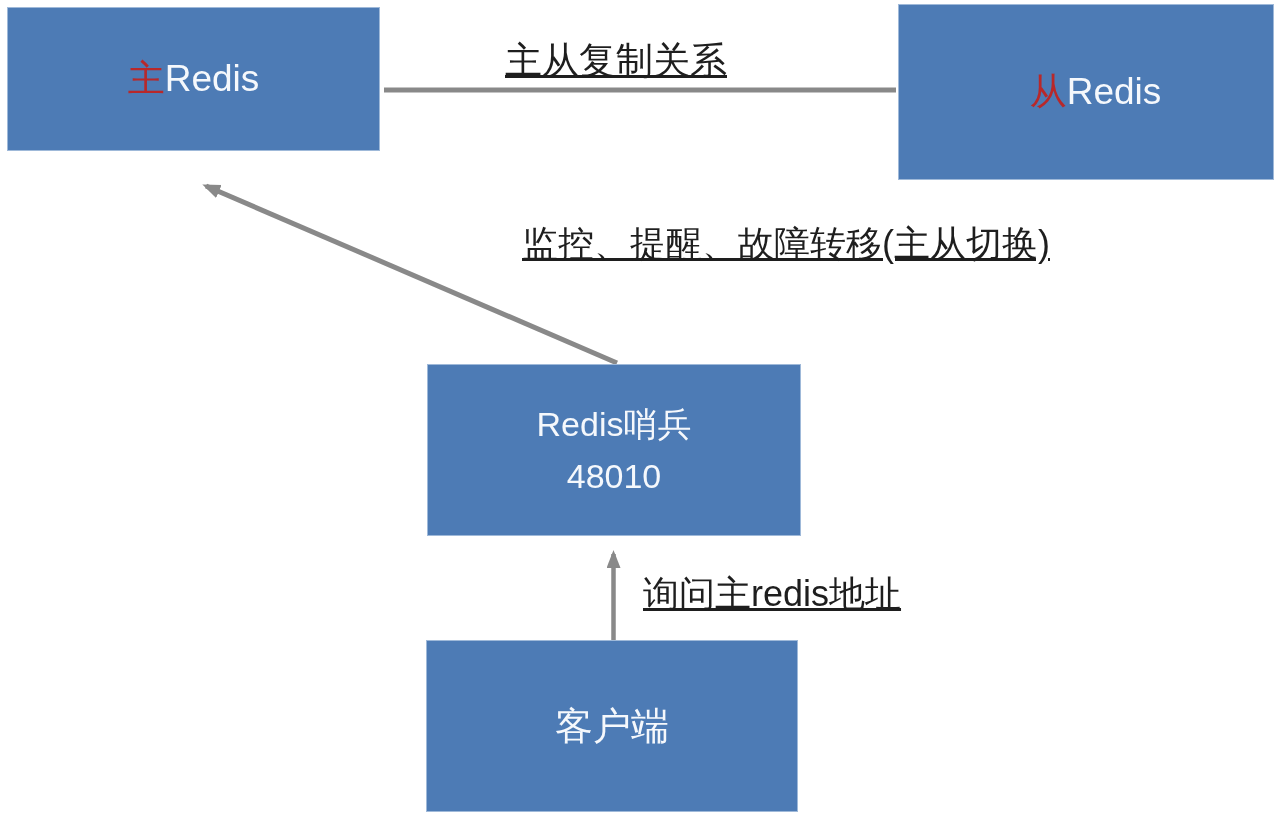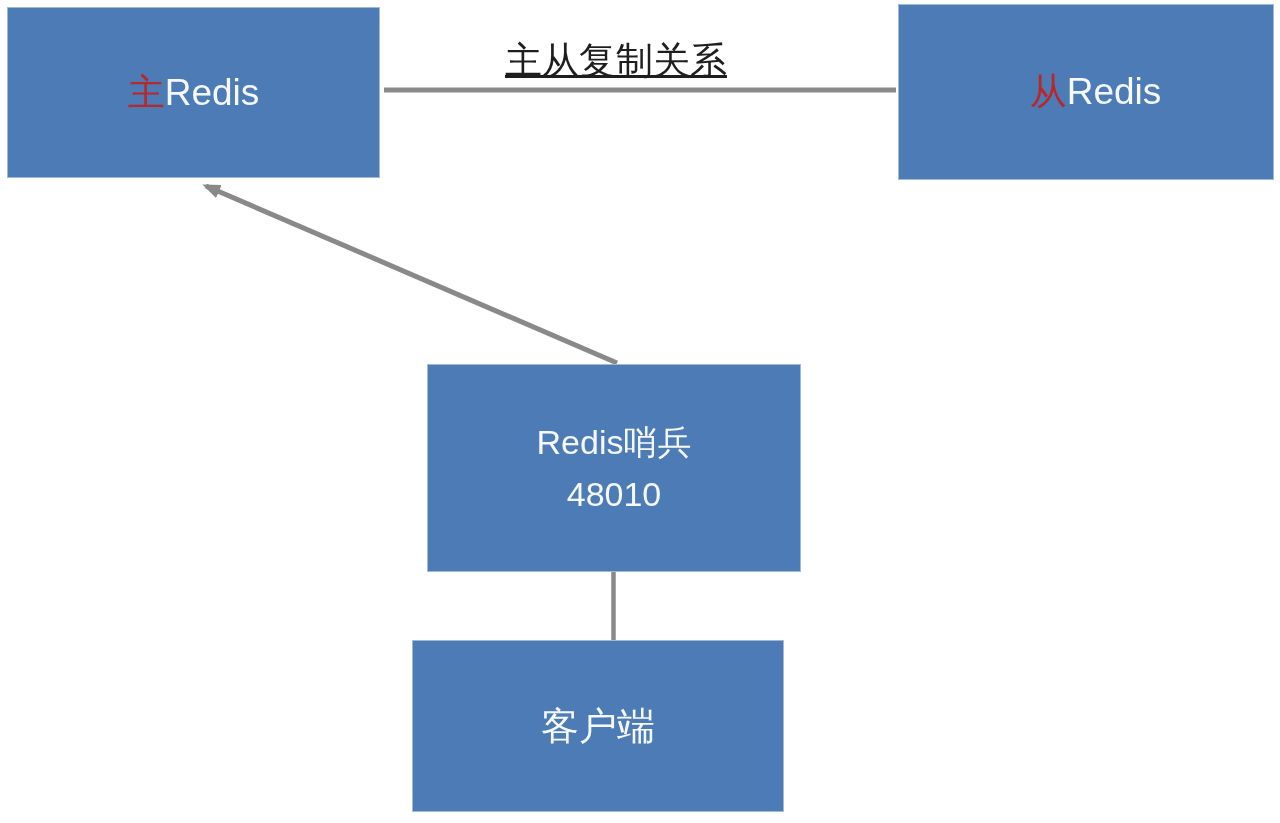--- a/index.html
+++ b/index.html
@@ -20,26 +20,26 @@
     position:absolute;
     background:var(--box-fill,#4d7bb5);
     border:1px solid var(--box-border,#9fb9d9);
     color:var(--box-text,#f5f8fc);
     display:flex; flex-direction:column;
     align-items:center; justify-content:center;
     text-align:center;
     box-sizing:border-box;
   }
   .node .line { white-space:nowrap; }
-  .node-master { left:7px;   top:7px;   width:373px; height:171px; font-size:37px; }
+  .node-master { left:7px;   top:7px;   width:373px; height:144px; font-size:37px; }
   .node-slave  { left:898px; top:4px;   width:376px; height:176px; font-size:37px;padding-left:19px; }
   .node-master .line, .node-slave .line { line-height:66px; }
-  .node-sentinel { left:427px; top:364px; width:374px; height:208px; font-size:34px; }
+  .node-sentinel { left:427px; top:364px; width:374px; height:172px; font-size:34px; }
   .node-sentinel .line { line-height:52px; }
-  .node-client { left:412px; top:640px; width:372px; height:172px; font-size:38px; }
+  .node-client { left:426px; top:640px; width:372px; height:172px; font-size:38px; }
   .node-client .line { line-height:46px; }
   .accent { color:var(--accent-red,#b8282a); }
   .edge-label {
     position:absolute;
     color:var(--label-text,#1e1e1e);
     white-space:nowrap;
     text-decoration:underline;
   }
   .label-replication { left:366px; top:36px;  width:500px; text-align:center; font-size:37px; }
   .label-monitoring  { left:486px; top:220px; width:600px; text-align:center; font-size:36px; }
@@ -72,14 +72,16 @@
   <div class="node node-sentinel">
     <div class="line">Redis哨兵</div>
     <div class="line">48010</div>
   </div>
 
   <div class="node node-client">
     <div class="line">客户端</div>
   </div>
 
   <div class="edge-label label-replication">主从复制关系</div>
+  <div class="edge-label label-monitoring">监控、提醒、故障转移(主从切换)</div>
+  <div class="edge-label label-query">询问主redis地址</div>
 
 </div>
 
 </body></html>

